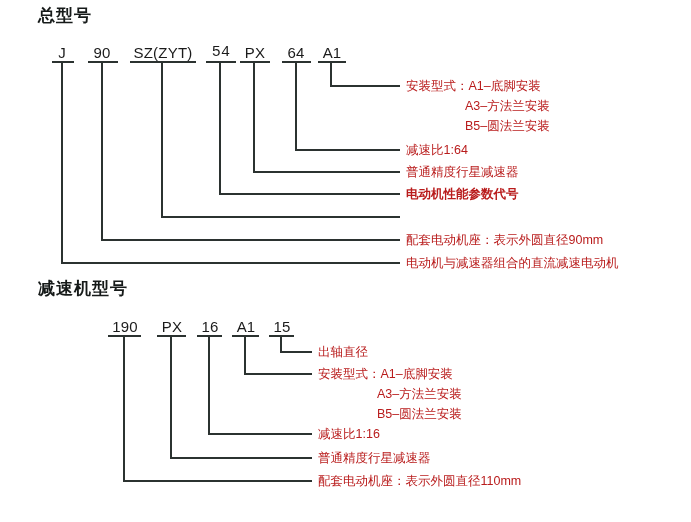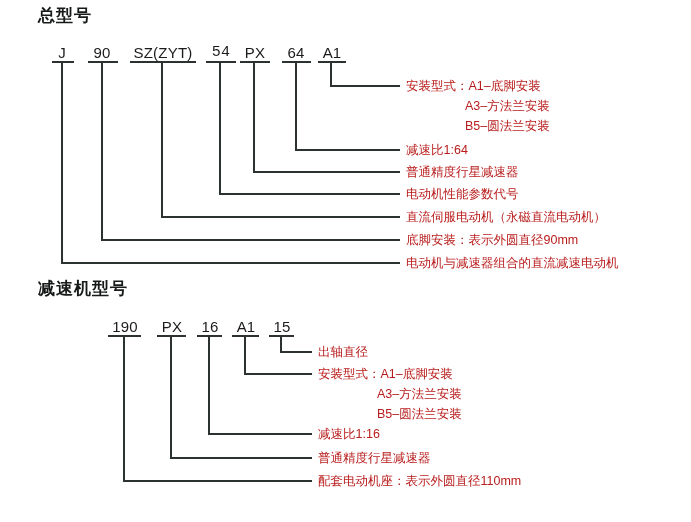--- a/index.html
+++ b/index.html
@@ -130,23 +130,22 @@
   <div class="code" style="left:332px; top:44px;">A1</div>
 
   <div class="legend" style="left:406px; top:80px;">
     <span>安装型式：A1–底脚安装</span>
     <span class="sub indent">A3–方法兰安装</span>
     <span class="sub indent">B5–圆法兰安装</span>
   </div>
 
   <div class="legend" style="left:406px; top:144px;">减速比1:64</div>
   <div class="legend" style="left:406px; top:166px;">普通精度行星减速器</div>
-  <div class="legend" style="left:406px; top:188px;">电动机性能参数代号</div>
-  <div class="legend" style="left:406px; top:211px;">直流伺服电动机（永磁直流电动机）</div>
-  <div class="legend" style="left:406px; top:234px;">底脚安装：表示外圆直径90mm</div>
+  <div class="legend" style="left:406px; top:188px;font-weight:bold;">电动机性能参数代号</div>
+  <div class="legend" style="left:406px; top:234px;">配套电动机座：表示外圆直径90mm</div>
   <div class="legend" style="left:406px; top:257px;">电动机与减速器组合的直流减速电动机</div>
 
   <div class="section-title" id="title-gear">减速机型号</div>
 
   <div class="code" style="left:125px; top:318px;">190</div>
   <div class="code" style="left:172px; top:318px;">PX</div>
   <div class="code" style="left:210px; top:318px;">16</div>
   <div class="code" style="left:246px; top:318px;">A1</div>
   <div class="code" style="left:282px; top:318px;">15</div>
 

